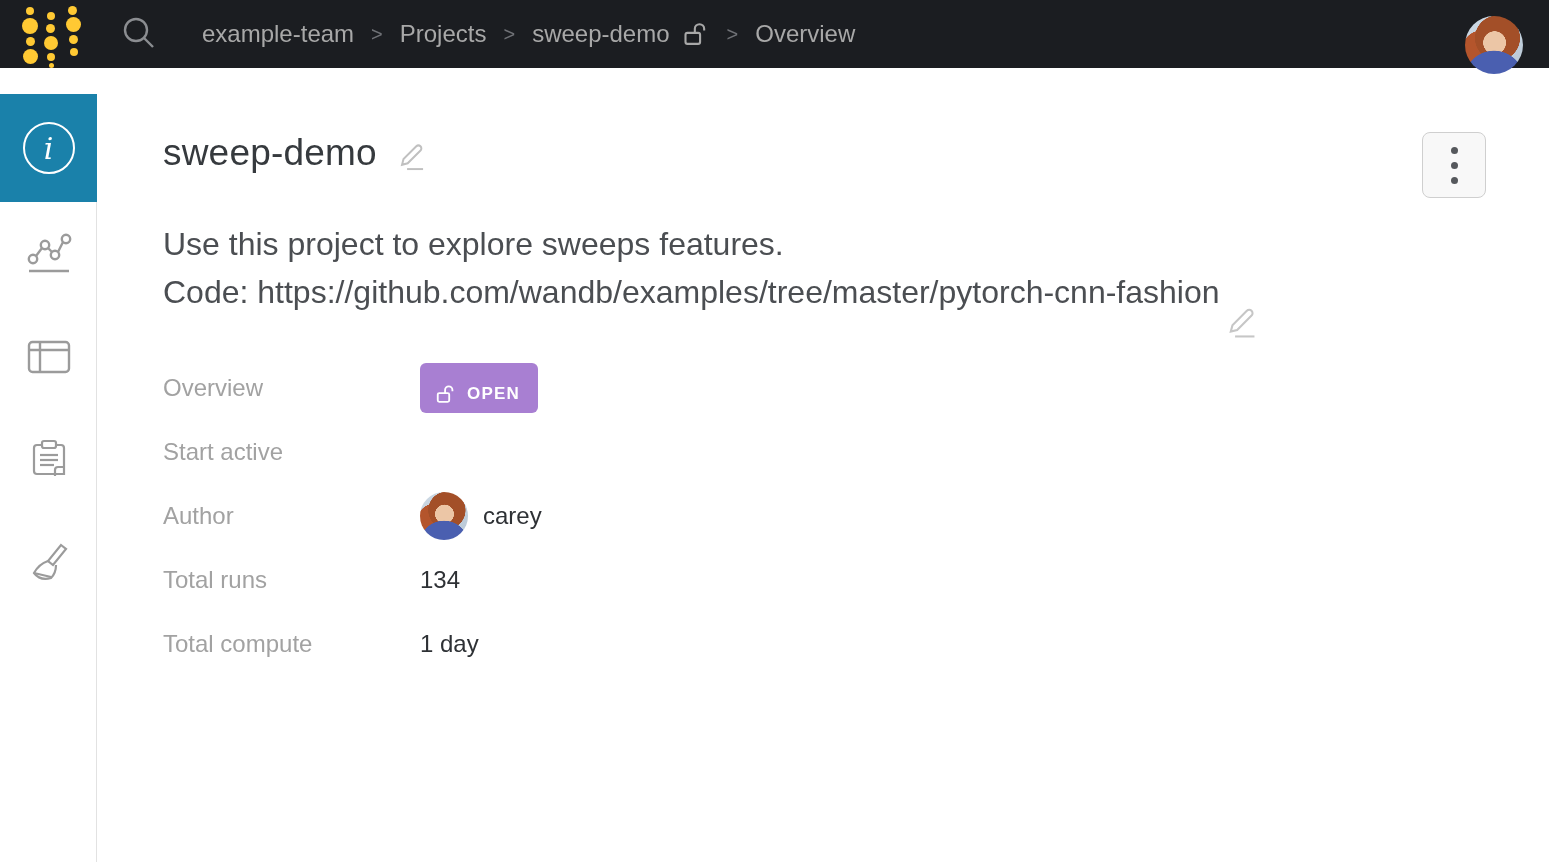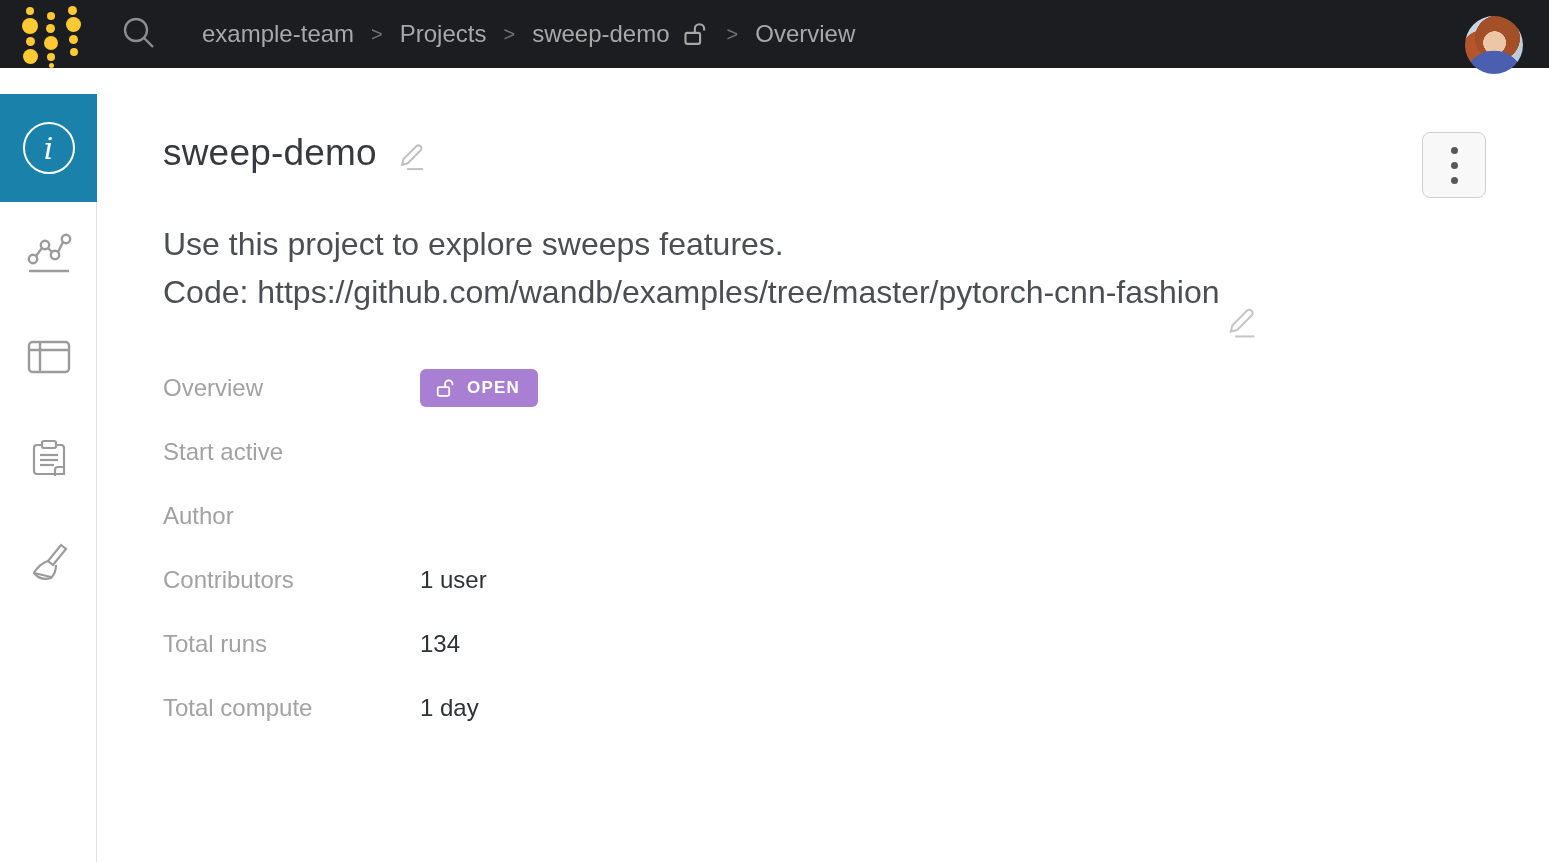--- a/index.html
+++ b/index.html
@@ -50,21 +50,21 @@
 
   .desc { margin-top: 22px; font-size: 32px; line-height: 48px; color: #4b4e52; }
   .desc-edit { position: absolute; left: 1127px; top: 212px; cursor: pointer; }
 
   .details { margin-top: 40px; }
   .drow { display: flex; align-items: center; height: 64px; }
   .dlabel { width: 257px; font-size: 24px; color: #a2a2a2; flex: none; }
   .dvalue { font-size: 24px; color: #2e3135; display: flex; align-items: center; }
   .badge { display: inline-flex; align-items: center; gap: 10px; background: #a87fd2;
     color: #fff; font-weight: 700; font-size: 17px; letter-spacing: 1.2px;
-    padding: 8px 18px 8px 15px; border-radius: 6px; }
+    padding: 20px 18px 8px 15px; border-radius: 6px; }
   .author-avatar { width: 48px; height: 48px; border-radius: 50%; margin-right: 15px;
     overflow: hidden; cursor: pointer; }
   .author-name { cursor: pointer; }
   svg { display: block; }
 </style>
 </head>
 <body>
 
 <header class="topbar">
   <div class="logo">
@@ -201,26 +201,26 @@
         </span>
       </span>
     </div>
 
     <div class="drow">
       <span class="dlabel">Start active</span>
     </div>
 
     <div class="drow">
       <span class="dlabel">Author</span>
-    </div>
-
-    <div class="drow">
-      <span class="dlabel">Contributors</span>
-      <span class="dvalue">1 user</span>
-    </div>
+      <span class="dvalue">
+        <span class="author-avatar photo"></span>
+        <span class="author-name">carey</span>
+      </span>
+    </div>
+
 
     <div class="drow">
       <span class="dlabel">Total runs</span>
       <span class="dvalue">134</span>
     </div>
 
     <div class="drow">
       <span class="dlabel">Total compute</span>
       <span class="dvalue">1 day</span>
     </div>

